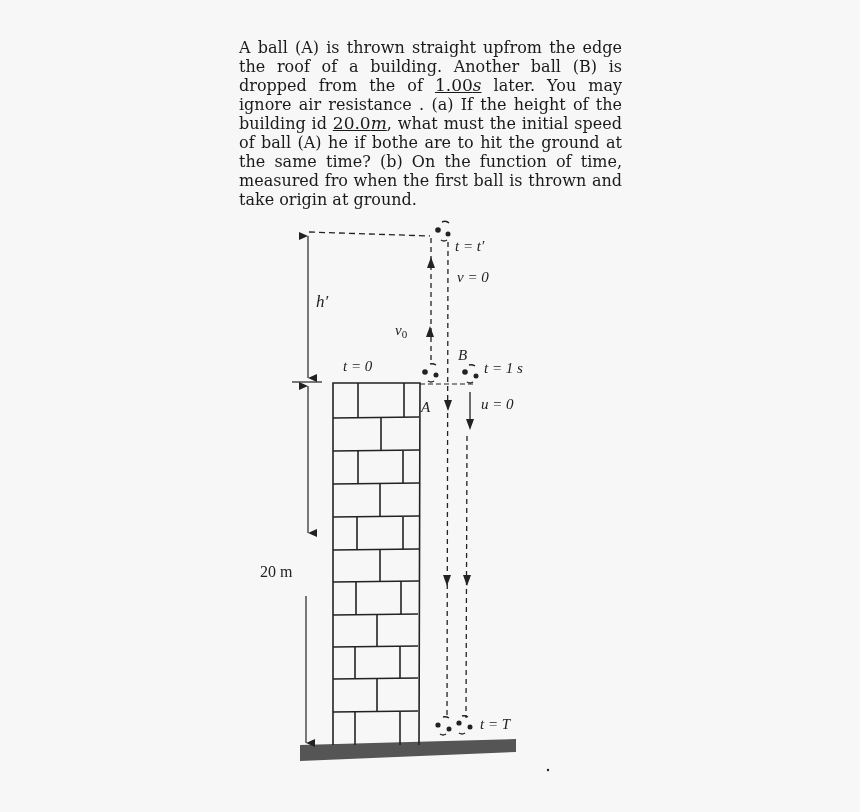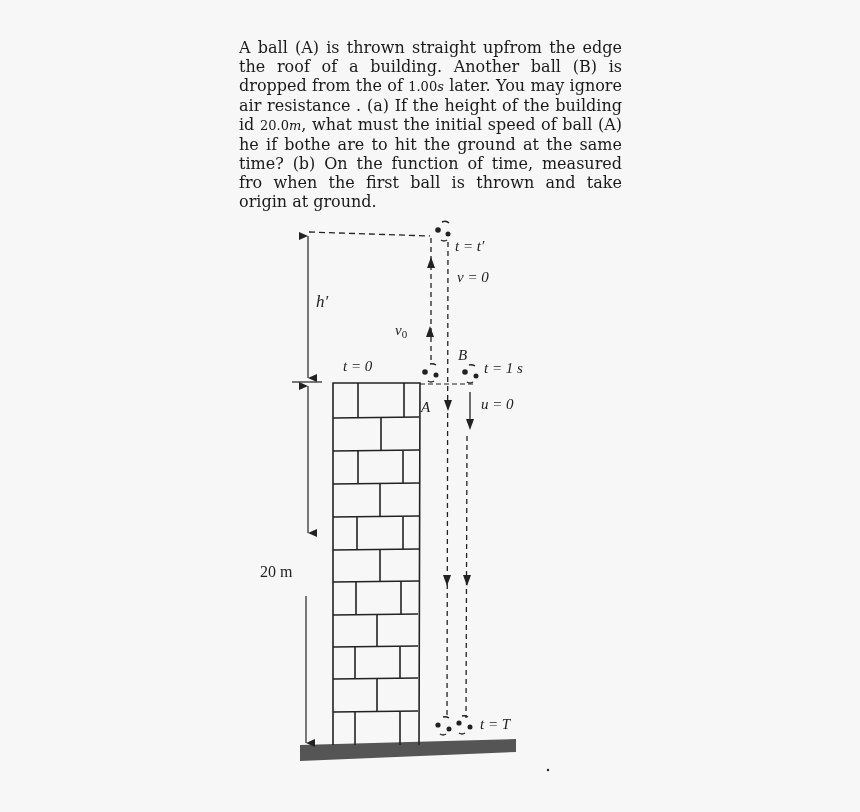--- a/index.html
+++ b/index.html
@@ -14,21 +14,21 @@
     position: absolute;
     left: 239px; top: 38px;
     width: 383px;
     font-size: 16px;
     line-height: 19px;
     color: #1a1a1a;
     text-align: justify;
     text-align-last: left;
     font-family: "DejaVu Serif", serif;
   }
-  .math { font-family: "DejaVu Serif", serif; font-size: 13px; }
+  .math { font-family: "DejaVu Serif", serif; font-size: 17px; text-decoration: underline; }
   .math i { font-style: italic; }
   svg.diagram { position: absolute; left: 0; top: 0; }
   svg text { font-family: "Liberation Serif", serif; fill: #222; }
   .lbl { font-size: 15px; }
   .lbl-it { font-size: 15px; font-style: italic; }
 </style>
 </head>
 <body>
 
 <div class="problem-text">

